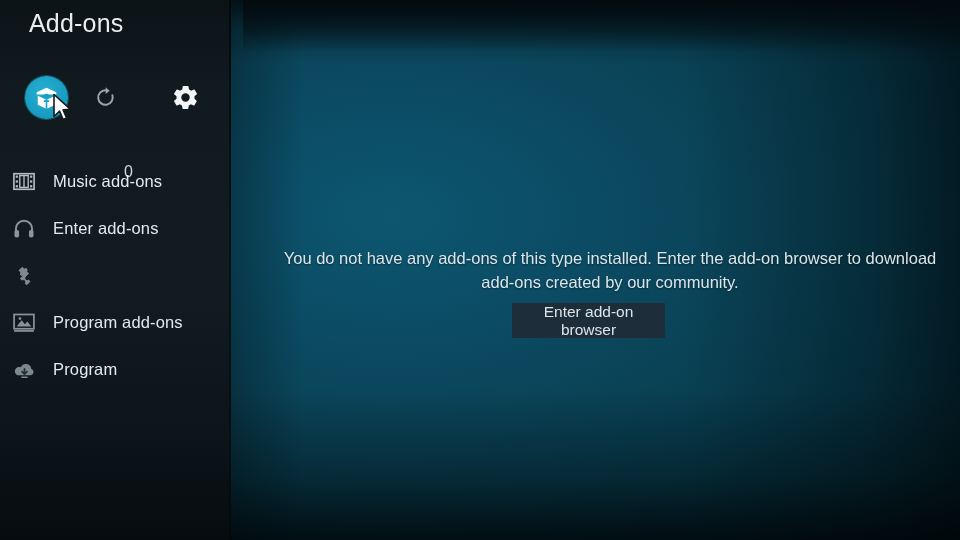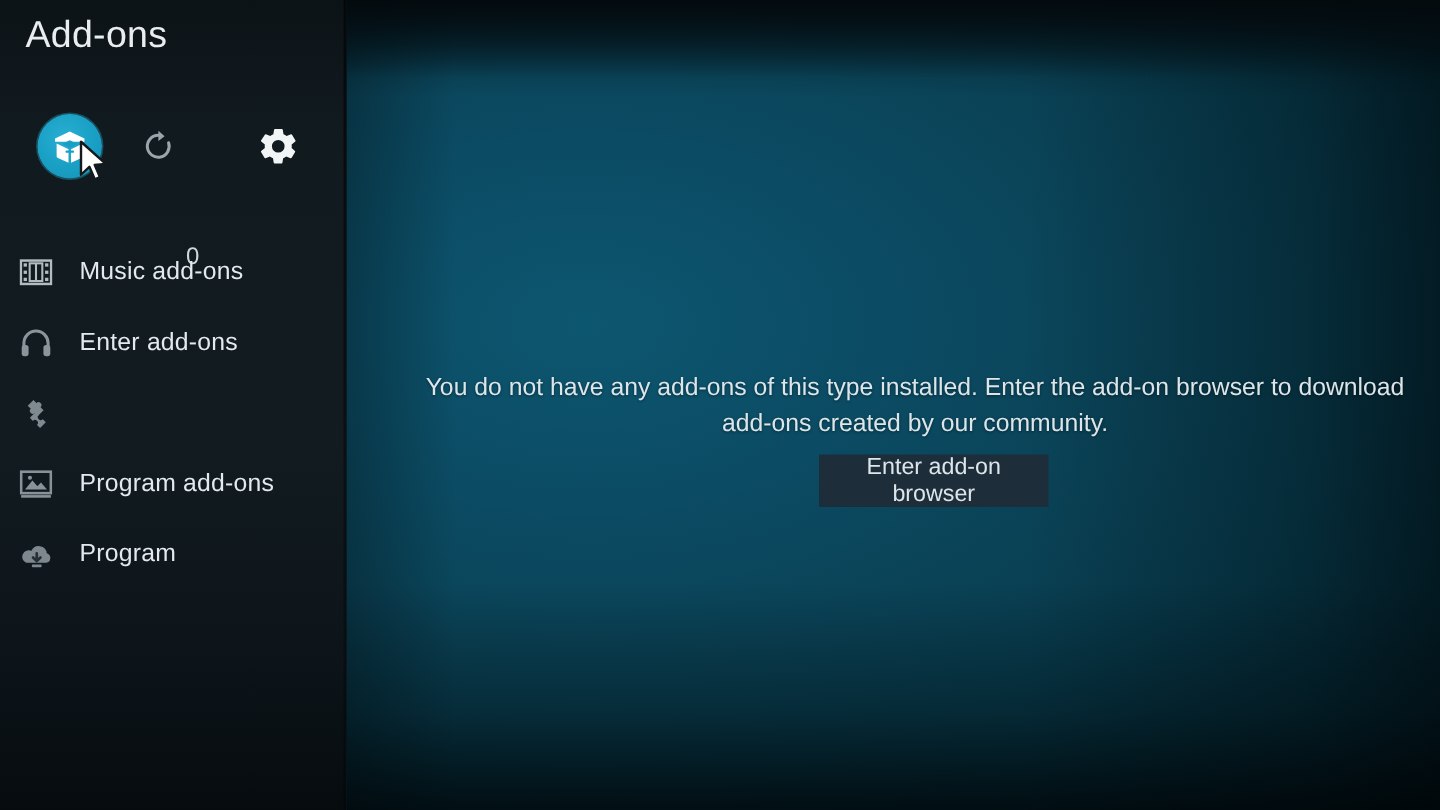--- a/index.html
+++ b/index.html
@@ -85,21 +85,21 @@
     right: 0;
     top: 0;
     width: 2px;
     height: 100%;
     background: linear-gradient(to bottom, rgba(0,0,0,0.6), rgba(0,0,0,0.25));
   }
 
   
   .topbar {
     position: absolute;
-    left: 0;
+    left: 12px;
     top: 0;
     width: 782px;
     height: 52px;
     z-index: 4;
     pointer-events: none;
   }
   .topbar-shade {
     position: absolute;
     left: 231px;
     top: 0;
@@ -229,21 +229,20 @@
     height: 35px;
     background: #1e2d3a;
     display: flex;
     align-items: center;
     justify-content: center;
     font-size: 15.5px;
     color: #dbe5ea;
     border: none;
     font-family: "Liberation Sans", sans-serif;
     cursor: pointer;
-    margin-left: 34px;
   }
 
   
   .cursor {
     position: absolute;
     left: 52px;
     top: 93px;
     width: 22px;
     height: 30px;
     z-index: 20;

